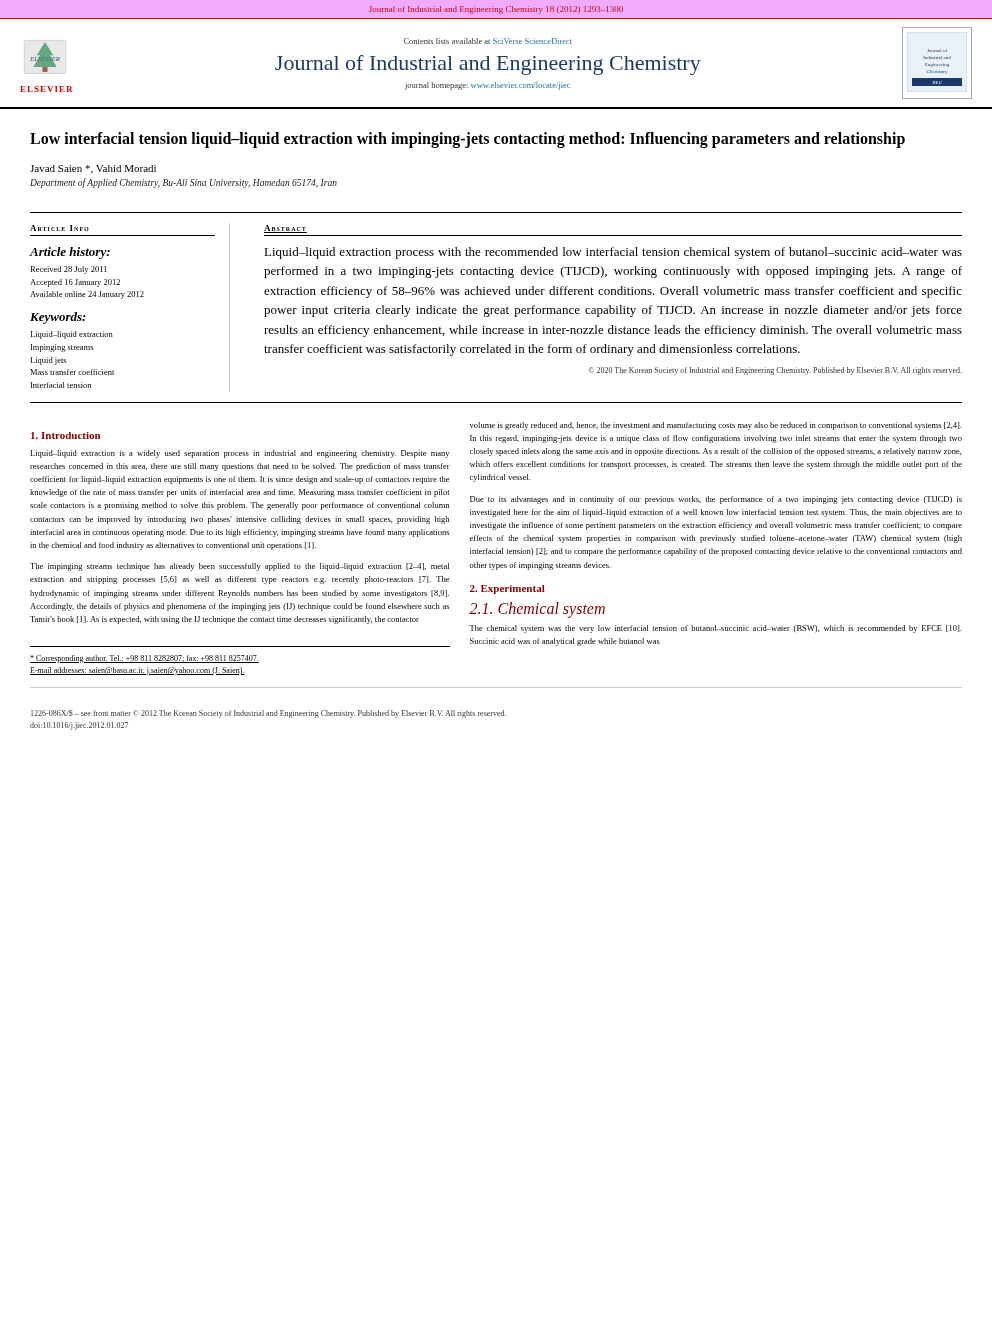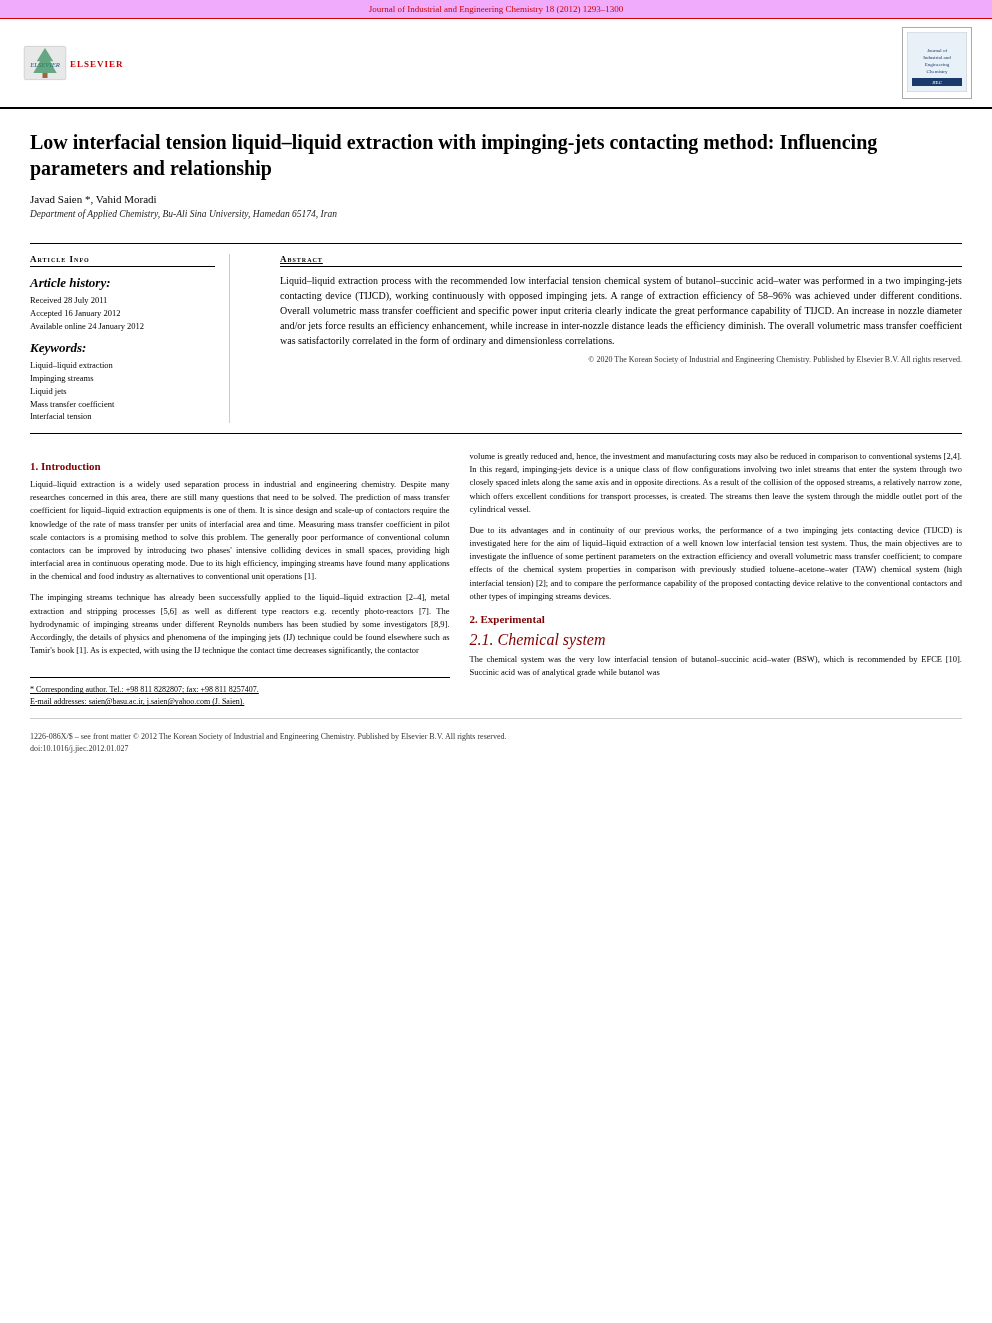--- a/index.html
+++ b/index.html
@@ -62,39 +62,39 @@
     .journal-logo-right .logo-box {
       border: 1px solid #aaa;
       padding: 4px;
       font-size: 7px;
       color: #555;
     }
     .paper-body {
       padding: 20px 30px;
     }
     .paper-title {
-      font-size: 20px;
+      font-size: 16px;
       font-weight: bold;
       color: #000;
       line-height: 1.3;
       margin-bottom: 12px;
     }
     .authors {
       font-size: 11px;
       margin-bottom: 4px;
     }
     .affiliation {
       font-size: 9.5px;
       font-style: italic;
       color: #222;
       margin-bottom: 14px;
     }
     .two-col-info {
       display: flex;
-      gap: 36px;
+      gap: 20px;
       border-top: 1px solid #000;
       border-bottom: 1px solid #000;
       padding: 10px 0;
       margin-bottom: 16px;
       margin-top: 24px;
     }
     .article-info {
       width: 200px;
       flex-shrink: 0;
       border-right: 1px solid #ccc;
@@ -127,21 +127,21 @@
     .abstract-section h3 {
       font-size: 9px;
       font-variant: small-caps;
       letter-spacing: 1px;
       border-bottom: 1px solid #000;
       padding-bottom: 2px;
       margin-bottom: 6px;
       text-decoration: underline;
     }
     .abstract-section p {
-      font-size: 10px;
+      font-size: 13px;
       line-height: 1.5;
       text-align: justify;
     }
     .abstract-section .copyright {
       font-size: 8px;
       text-align: right;
       margin-top: 6px;
       color: #333;
     }
     .main-content {
@@ -180,28 +180,27 @@
       padding-top: 6px;
       text-decoration: underline;
     }
     .footnote-text {
       font-size: 8px;
       line-height: 1.5;
     }
     .footer-bar {
       border-top: 1px solid #ccc;
       margin-top: 10px;
-      padding-top: 12px;
+      padding-top: 20px;
       font-size: 7.5px;
       color: #333;
     }
     .elsevier-logo-block {
       display: flex;
-      flex-direction: row;
-      align-items: center;
+      flex-direction: column;
     }
     .elsevier-wordmark {
       font-size: 9px;
       color: #c00;
       font-weight: bold;
       letter-spacing: 1px;
       margin-top: 2px;
     }
     .logo-tree {
       width: 50px;
@@ -222,20 +221,31 @@
 
       <rect x="5" y="10" width="50" height="40" rx="2" fill="#e8e8e8" stroke="#aaa" stroke-width="0.5"></rect>
       <text x="30" y="35" text-anchor="middle" font-size="8" fill="#1a5276" font-family="serif" font-style="italic">ELSEVIER</text>
 
       <polygon points="30,12 20,28 24,28 16,42 44,42 36,28 40,28" fill="#2e8b57" opacity="0.7"></polygon>
       <rect x="27" y="42" width="6" height="6" fill="#8B4513" opacity="0.8"></rect>
     </svg>
     <div class="elsevier-wordmark">ELSEVIER</div>
   </div>
 
+  <div class="journal-title-center">
+    <div class="contents-line">
+      <span>Contents lists available at</span>
+      <span class="sciverse"> <span>SciVerse ScienceDirect</span></span>
+    </div>
+    <div class="main-title">Journal of Industrial and Engineering Chemistry</div>
+    <div class="homepage">
+      <span>journal homepage:</span>
+      <a>www.elsevier.com/locate/jiec</a>
+    </div>
+  </div>
 
   <div class="journal-logo-right">
     <div class="logo-box">
       <svg width="60" height="60" viewBox="0 0 60 60" xmlns="http://www.w3.org/2000/svg">
         <rect width="60" height="60" fill="#e8f0f8" stroke="#aaa" stroke-width="0.5"></rect>
         <text x="30" y="20" text-anchor="middle" font-size="5" fill="#1a3a6b" font-family="serif">Journal of</text>
         <text x="30" y="27" text-anchor="middle" font-size="5" fill="#1a3a6b" font-family="serif">Industrial and</text>
         <text x="30" y="34" text-anchor="middle" font-size="5" fill="#1a3a6b" font-family="serif">Engineering</text>
         <text x="30" y="41" text-anchor="middle" font-size="5" fill="#1a3a6b" font-family="serif">Chemistry</text>
         <rect x="5" y="46" width="50" height="8" fill="#1a3a6b"></rect>

